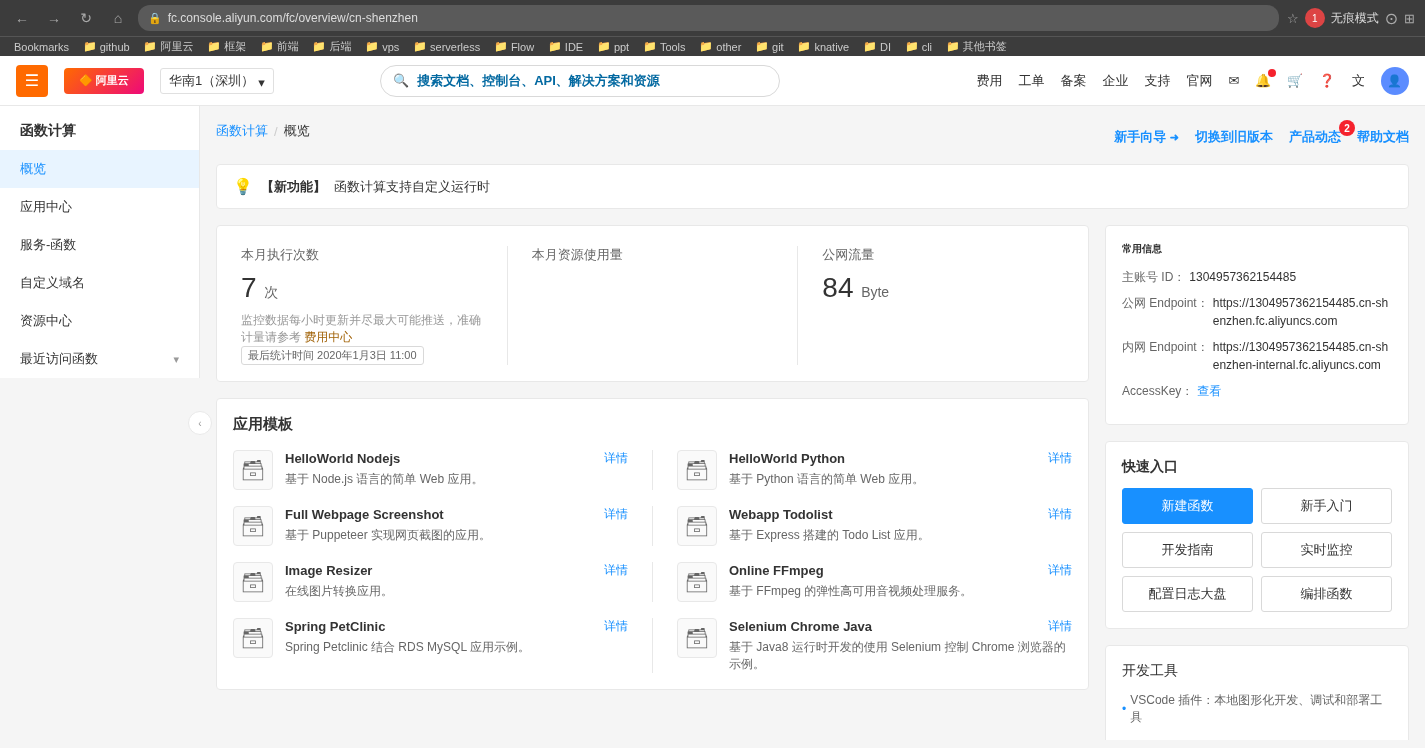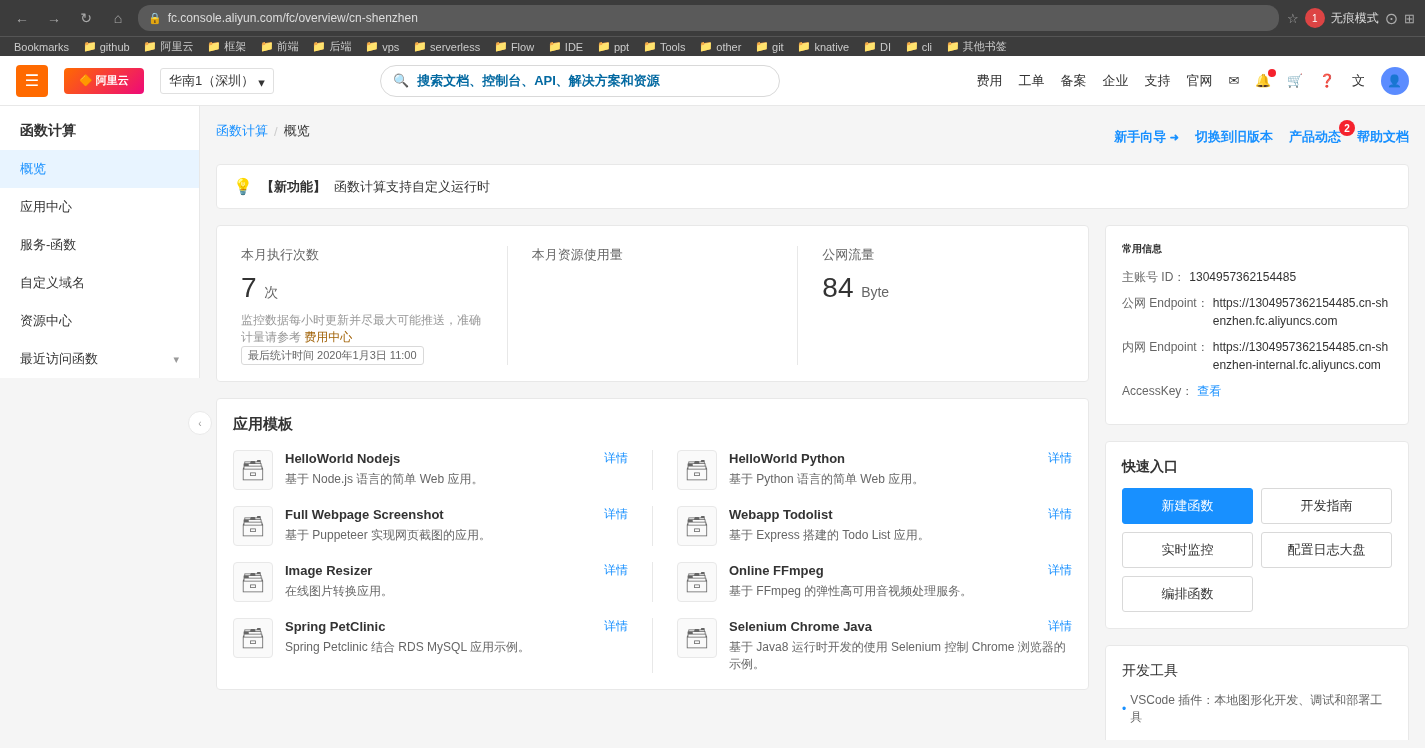--- a/index.html
+++ b/index.html
@@ -873,20 +873,21 @@
             <div class="info-row">
               <span class="info-label">AccessKey：</span>
               <a class="info-link">查看</a>
             </div>
           </div>
 
           <div class="quick-card">
             <div class="quick-card-title">快速入口</div>
             <div class="quick-grid">
               <button class="quick-btn primary">新建函数</button>
+              <button class="quick-btn">新手入门</button>
               <button class="quick-btn">开发指南</button>
               <button class="quick-btn">实时监控</button>
               <button class="quick-btn">配置日志大盘</button>
               <button class="quick-btn">编排函数</button>
             </div>
           </div>
 
           <div class="dev-card">
             <div class="dev-card-title">开发工具</div>
             <div class="dev-item">

